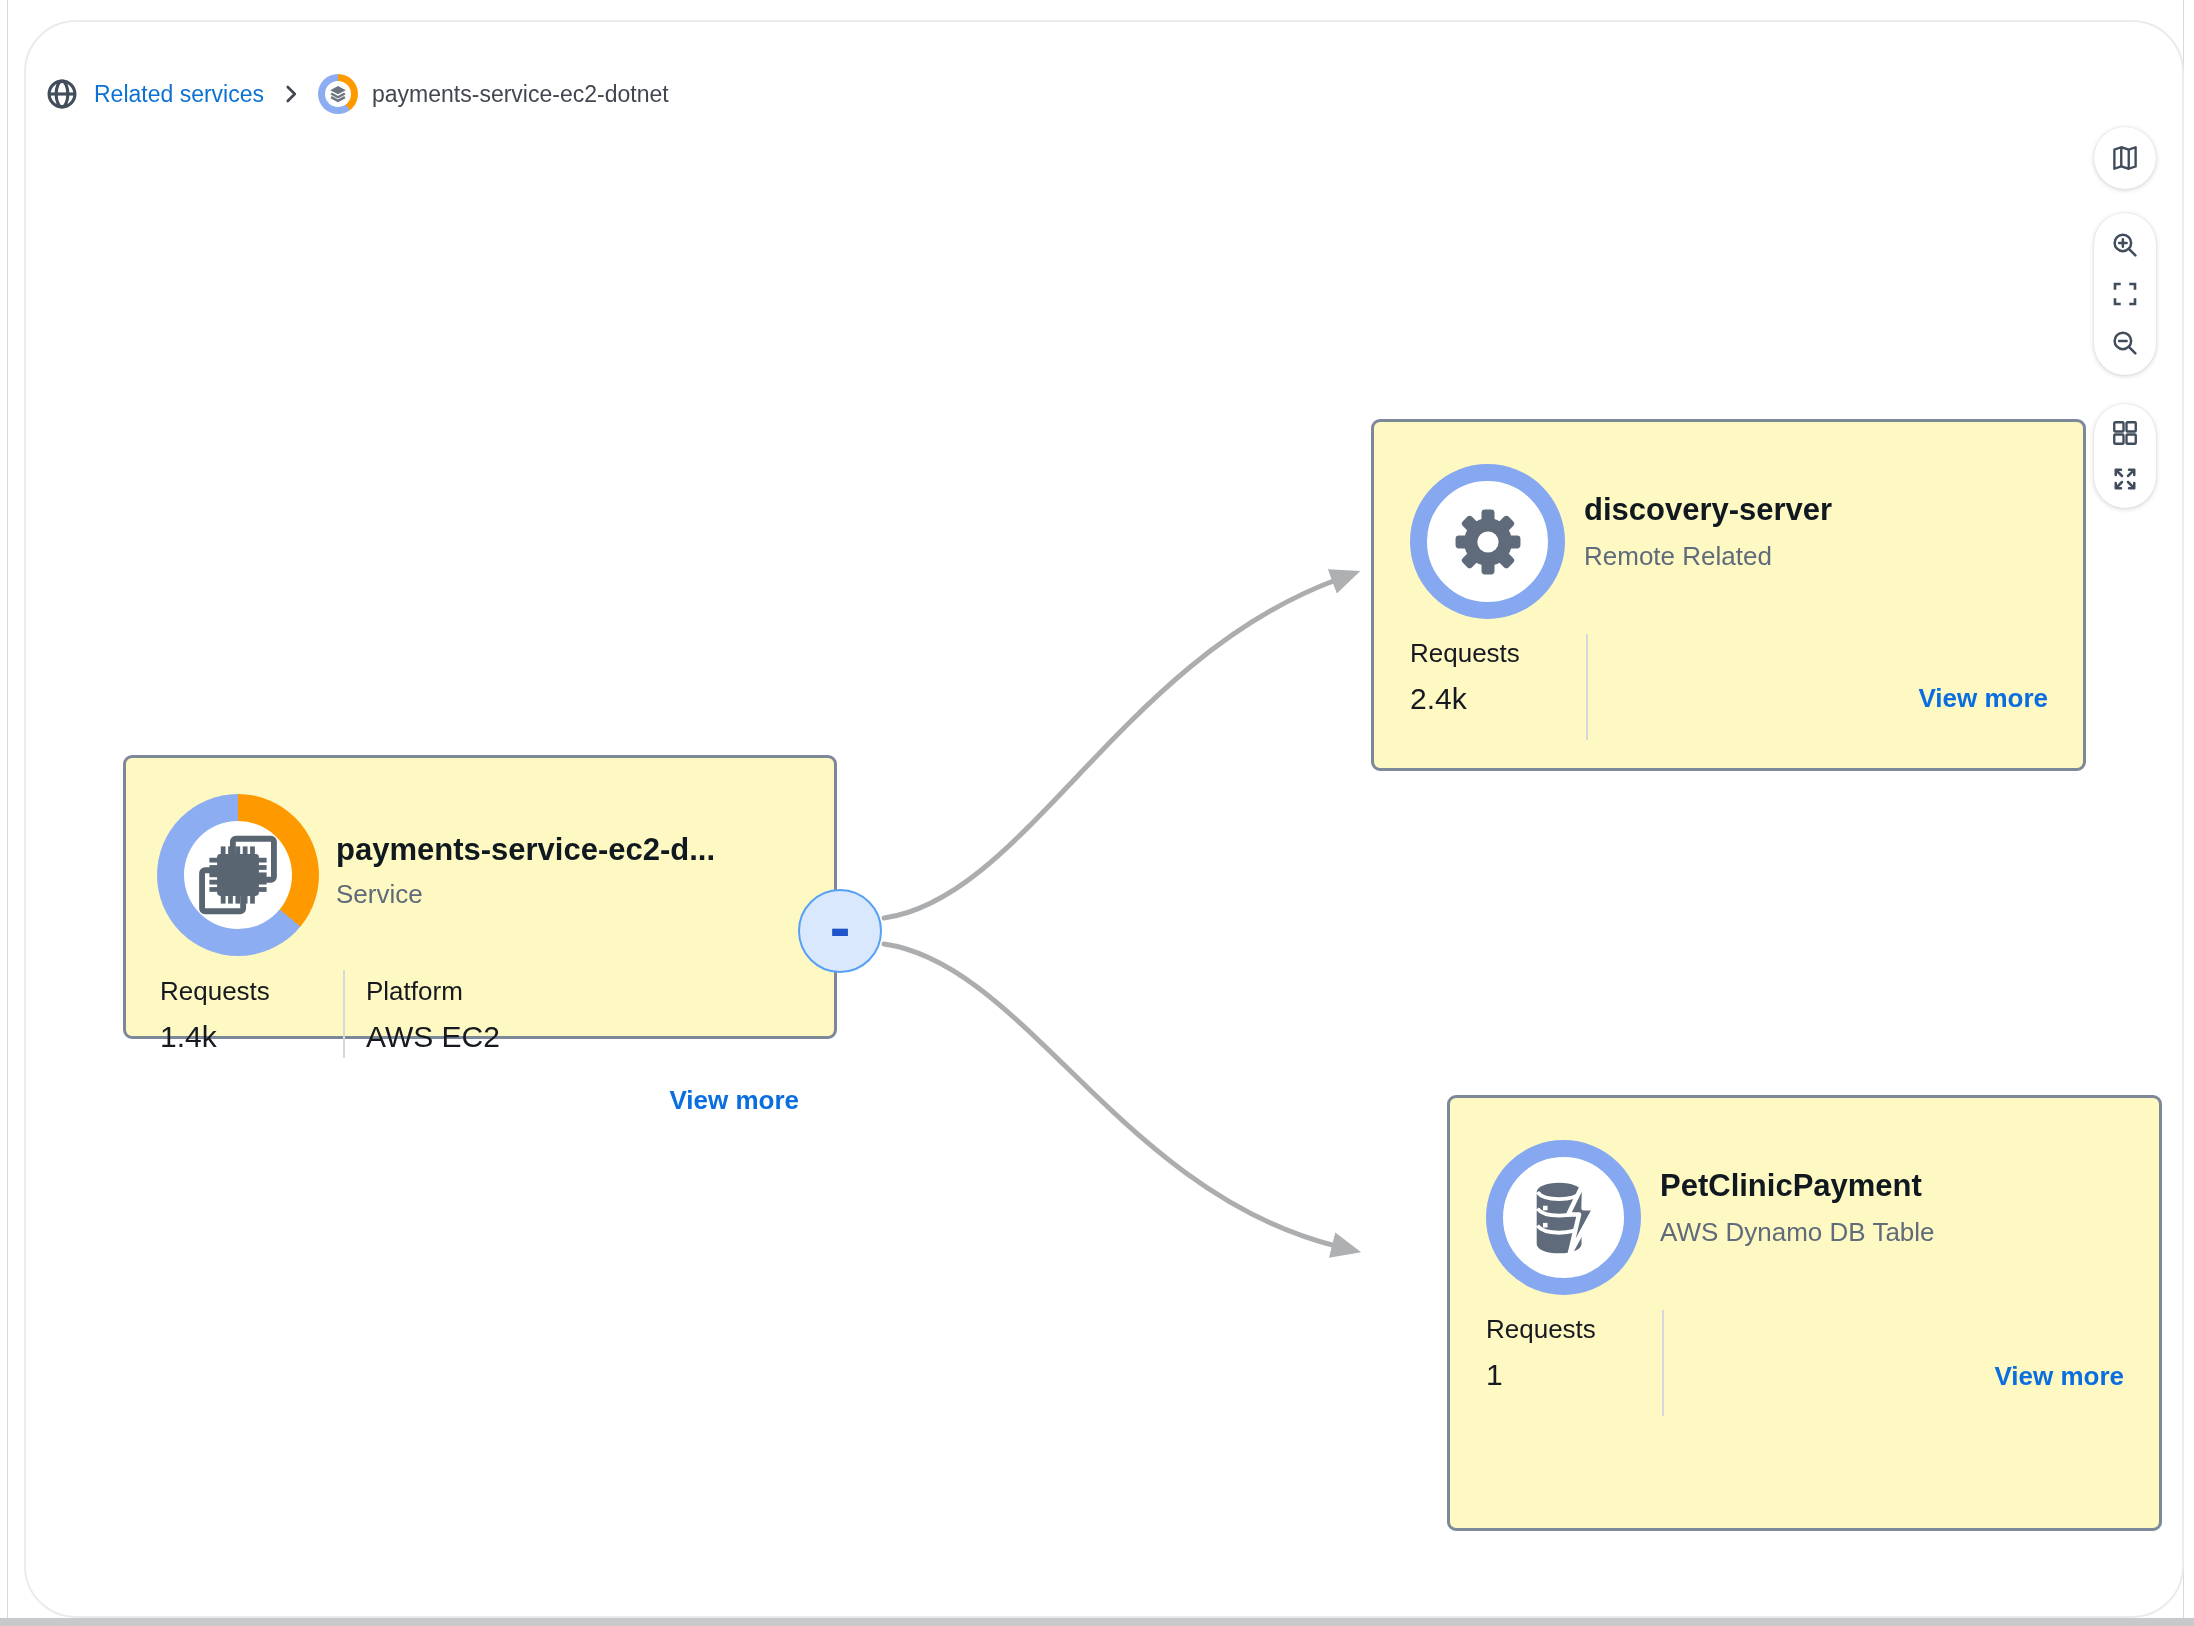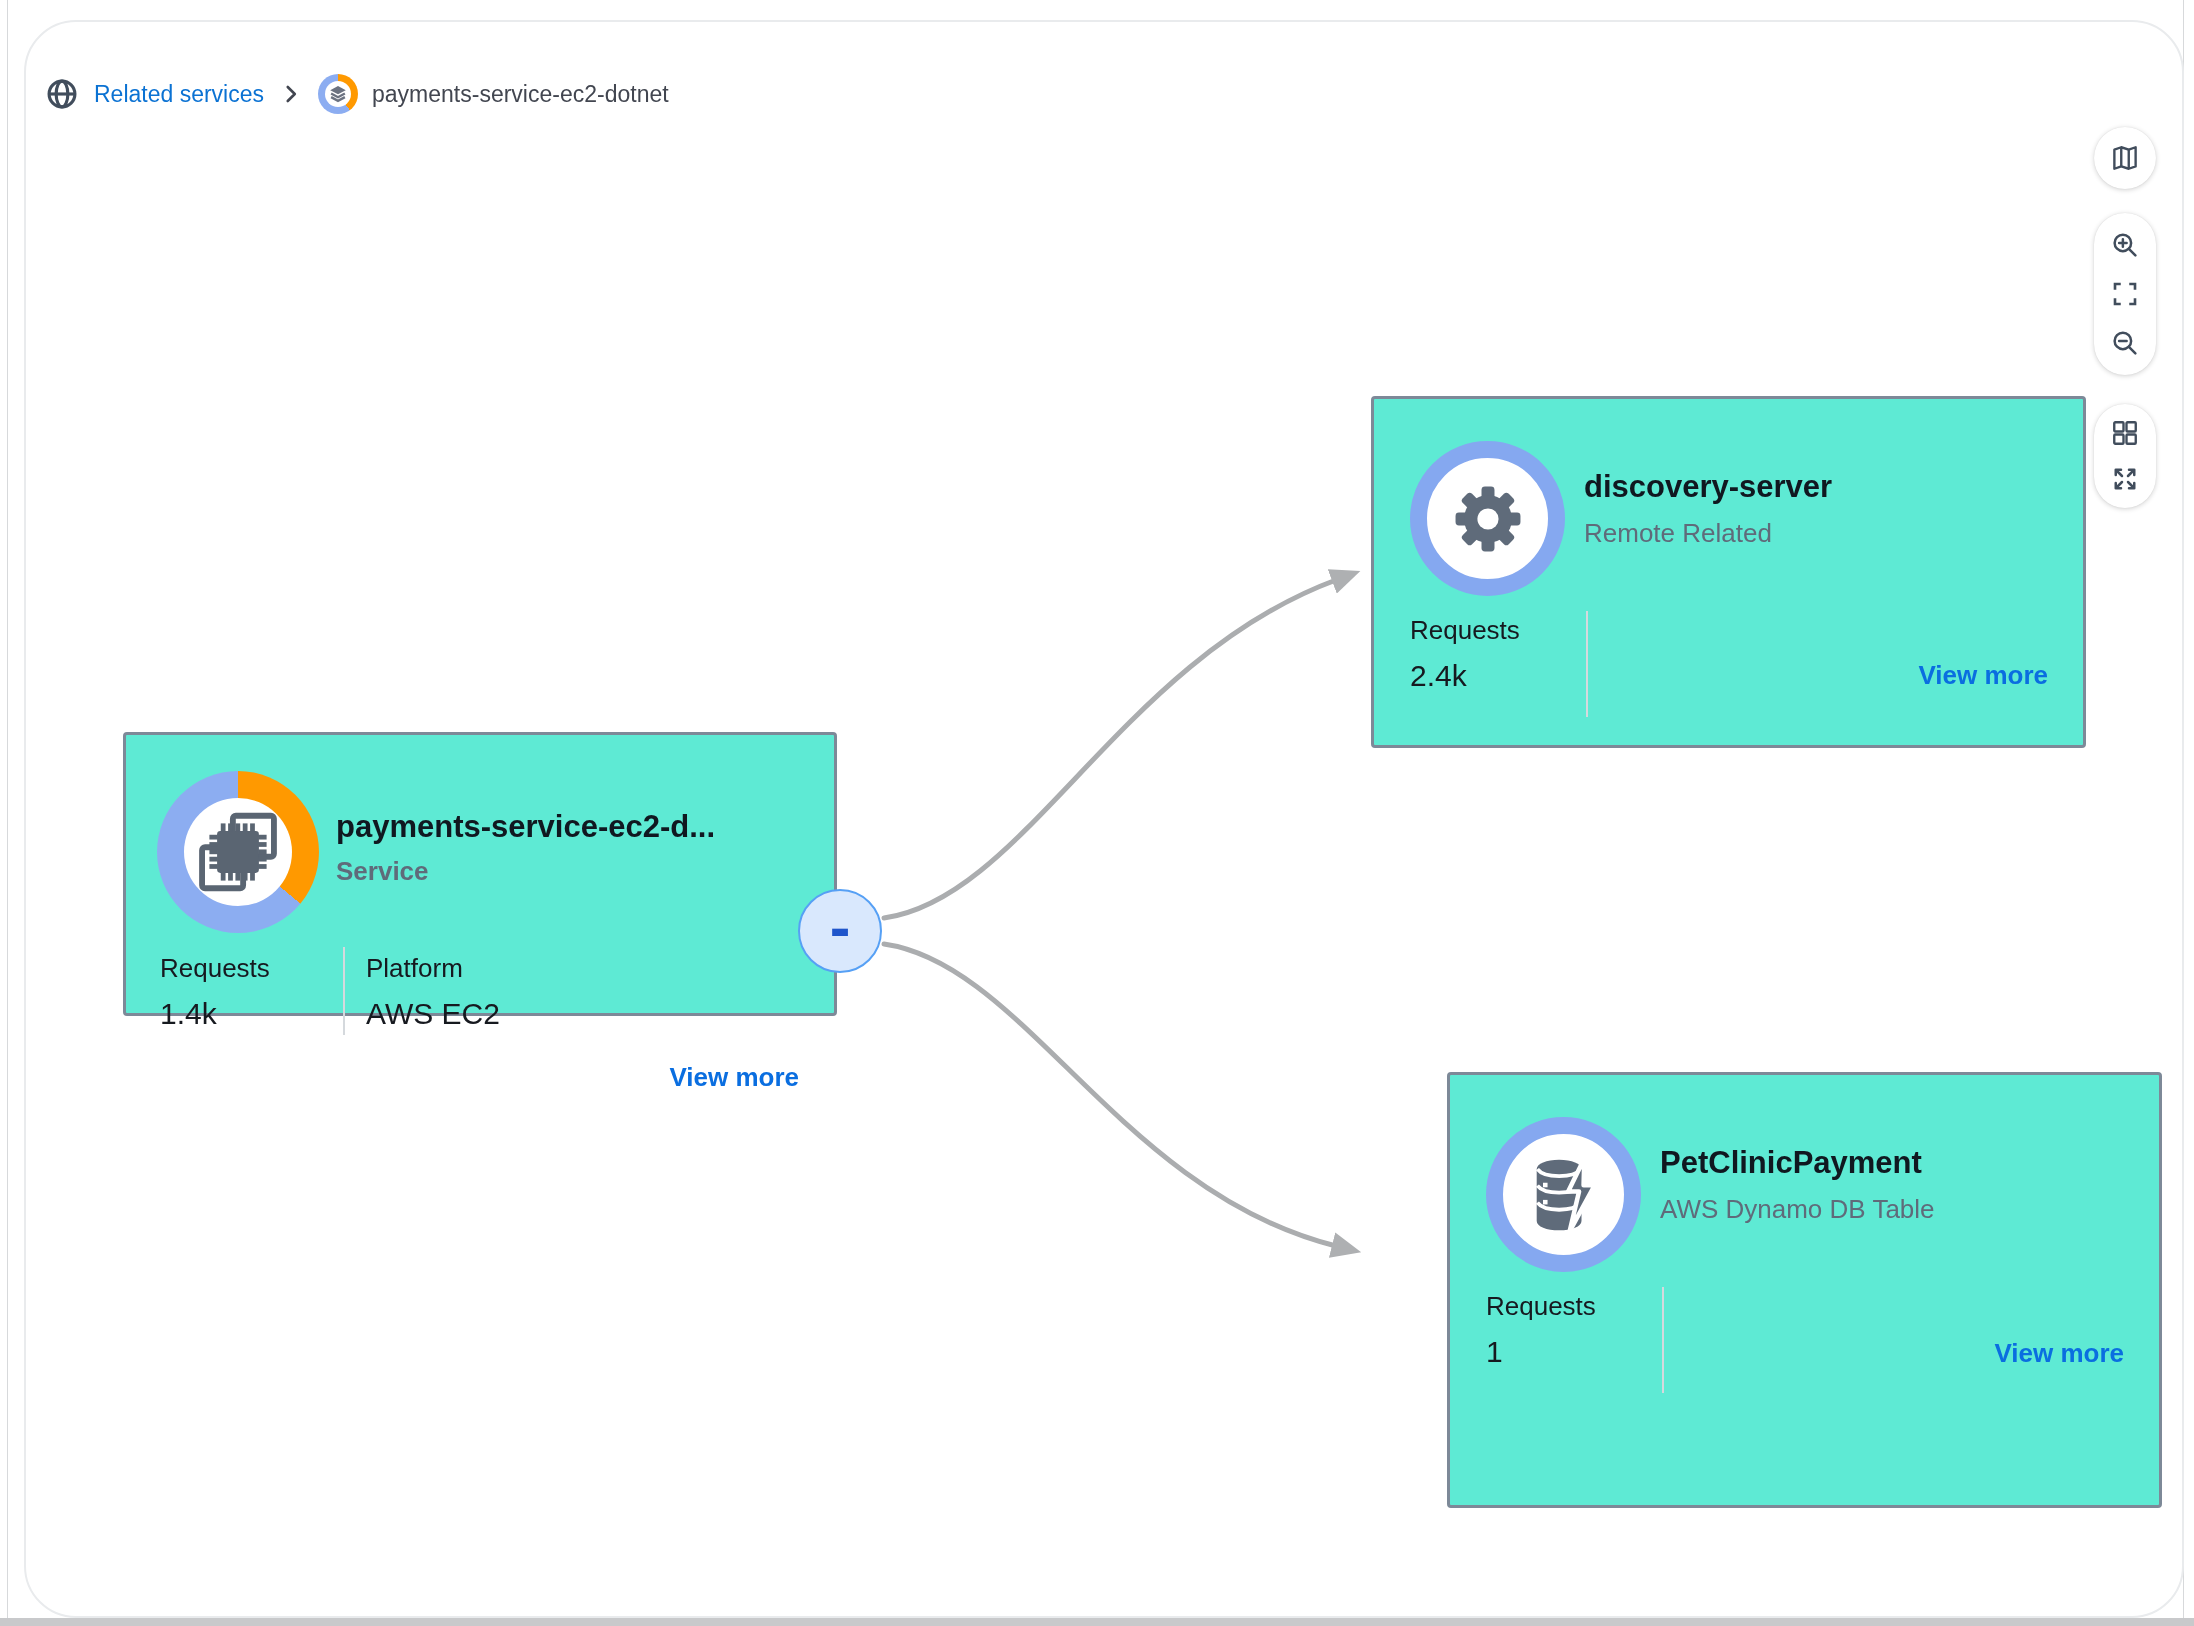--- a/index.html
+++ b/index.html
@@ -20,35 +20,35 @@
   .breadcrumb a { color:#0b72d3; text-decoration:none; font-size:23px; cursor:pointer; }
   .crumb-current { color:#424650; font-size:23px; }
   .icon { display:inline-flex; align-items:center; justify-content:center; }
   .mini-donut { width:40px; height:40px; border-radius:50%; position:relative;
     background:conic-gradient(from 0deg, #ff9900 0 40%, #8cadf1 40% 100%);
     display:flex; align-items:center; justify-content:center; }
   .mini-donut::before { content:""; position:absolute; inset:7px; background:#fff; border-radius:50%; }
   .mini-donut svg { position:relative; z-index:1; }
 
   
-  .card { position:absolute; background:#5eead4; border:3px solid #7d8998; border-radius:4px; z-index:2; cursor:pointer; }
+  .card { position:absolute; background:#fef9c3; border:3px solid #7d8998; border-radius:9px; z-index:2; cursor:pointer;margin-top:23px; }
   .card-payments { left:123px; top:732px; width:714px; height:284px; }
   .card-discovery { left:1371px; top:396px; width:715px; height:352px; }
   .card-petclinic { left:1447px; top:1072px; width:715px; height:436px; }
 
   .ring { position:absolute; border-radius:50%; display:flex; align-items:center; justify-content:center; }
   .ring-donut { left:31px; top:36px; width:162px; height:162px; position:absolute;
     background:conic-gradient(from 0deg, #ff9900 0 36%, #8cadf1 36% 100%); }
   .ring-donut::before { content:""; position:absolute; inset:27px; background:#fff; border-radius:50%; }
   .ring-donut svg { position:relative; z-index:1; }
   .ring-solid { left:36px; top:42px; width:155px; height:155px; border:17px solid #85a8f0; background:#fff; }
 
   .node-title { position:absolute; left:210px; font-size:31px; font-weight:700; color:#101820; white-space:nowrap; }
   .node-subtitle { position:absolute; left:210px; font-size:26px; color:#5f6b7a; white-space:nowrap; }
-  .card-payments .node-title { top:74px; } .card-payments .node-subtitle { top:121px;font-weight:bold; }
+  .card-payments .node-title { top:74px; } .card-payments .node-subtitle { top:121px; }
   .card-discovery .node-title, .card-petclinic .node-title { top:70px; }
   .card-discovery .node-subtitle, .card-petclinic .node-subtitle { top:119px; }
 
   .stat-label { position:absolute; font-size:26px; color:#16191f; }
   .stat-value { position:absolute; font-size:30px; color:#16191f; }
   .vdivider { position:absolute; width:2px; background:#d5d9dd; }
   .card-payments .stat1-label { left:34px; top:218px; } .card-payments .stat1-value { left:34px; top:262px; }
   .card-payments .vdivider { left:217px; top:212px; height:88px; }
   .card-payments .stat2-label { left:240px; top:218px; } .card-payments .stat2-value { left:240px; top:262px; }
   .card-discovery .stat1-label, .card-petclinic .stat1-label { left:36px; top:216px; }

